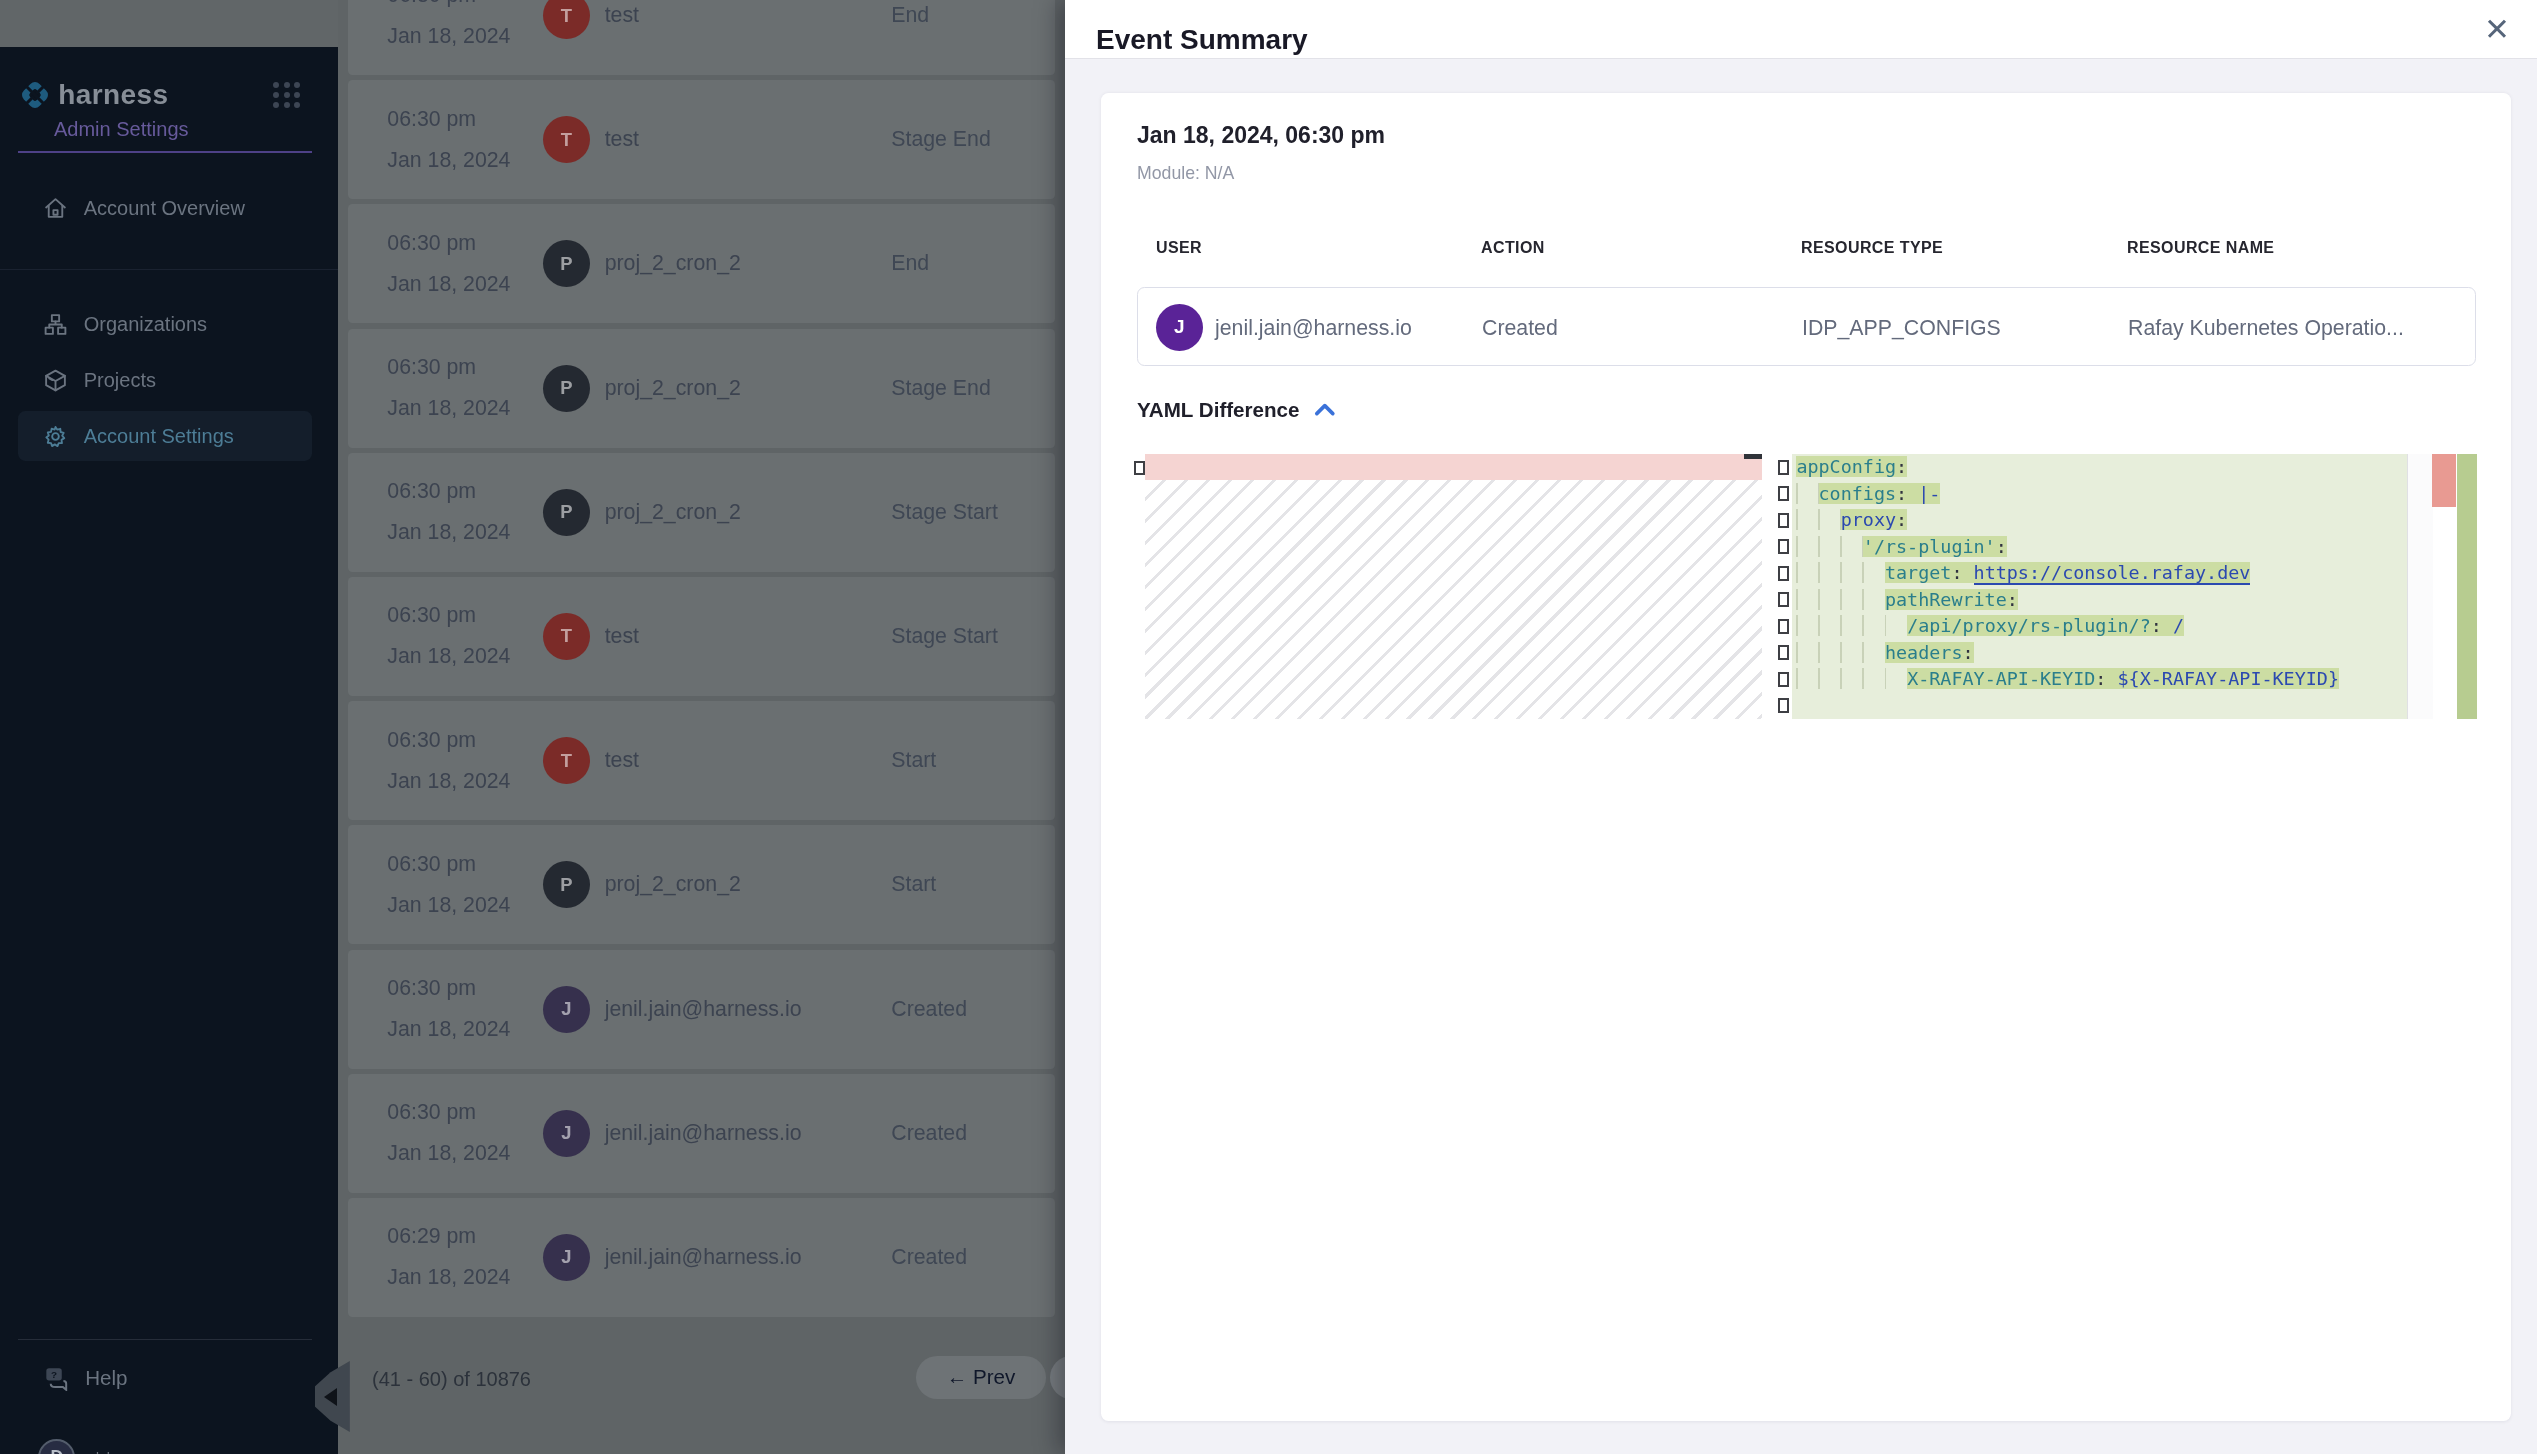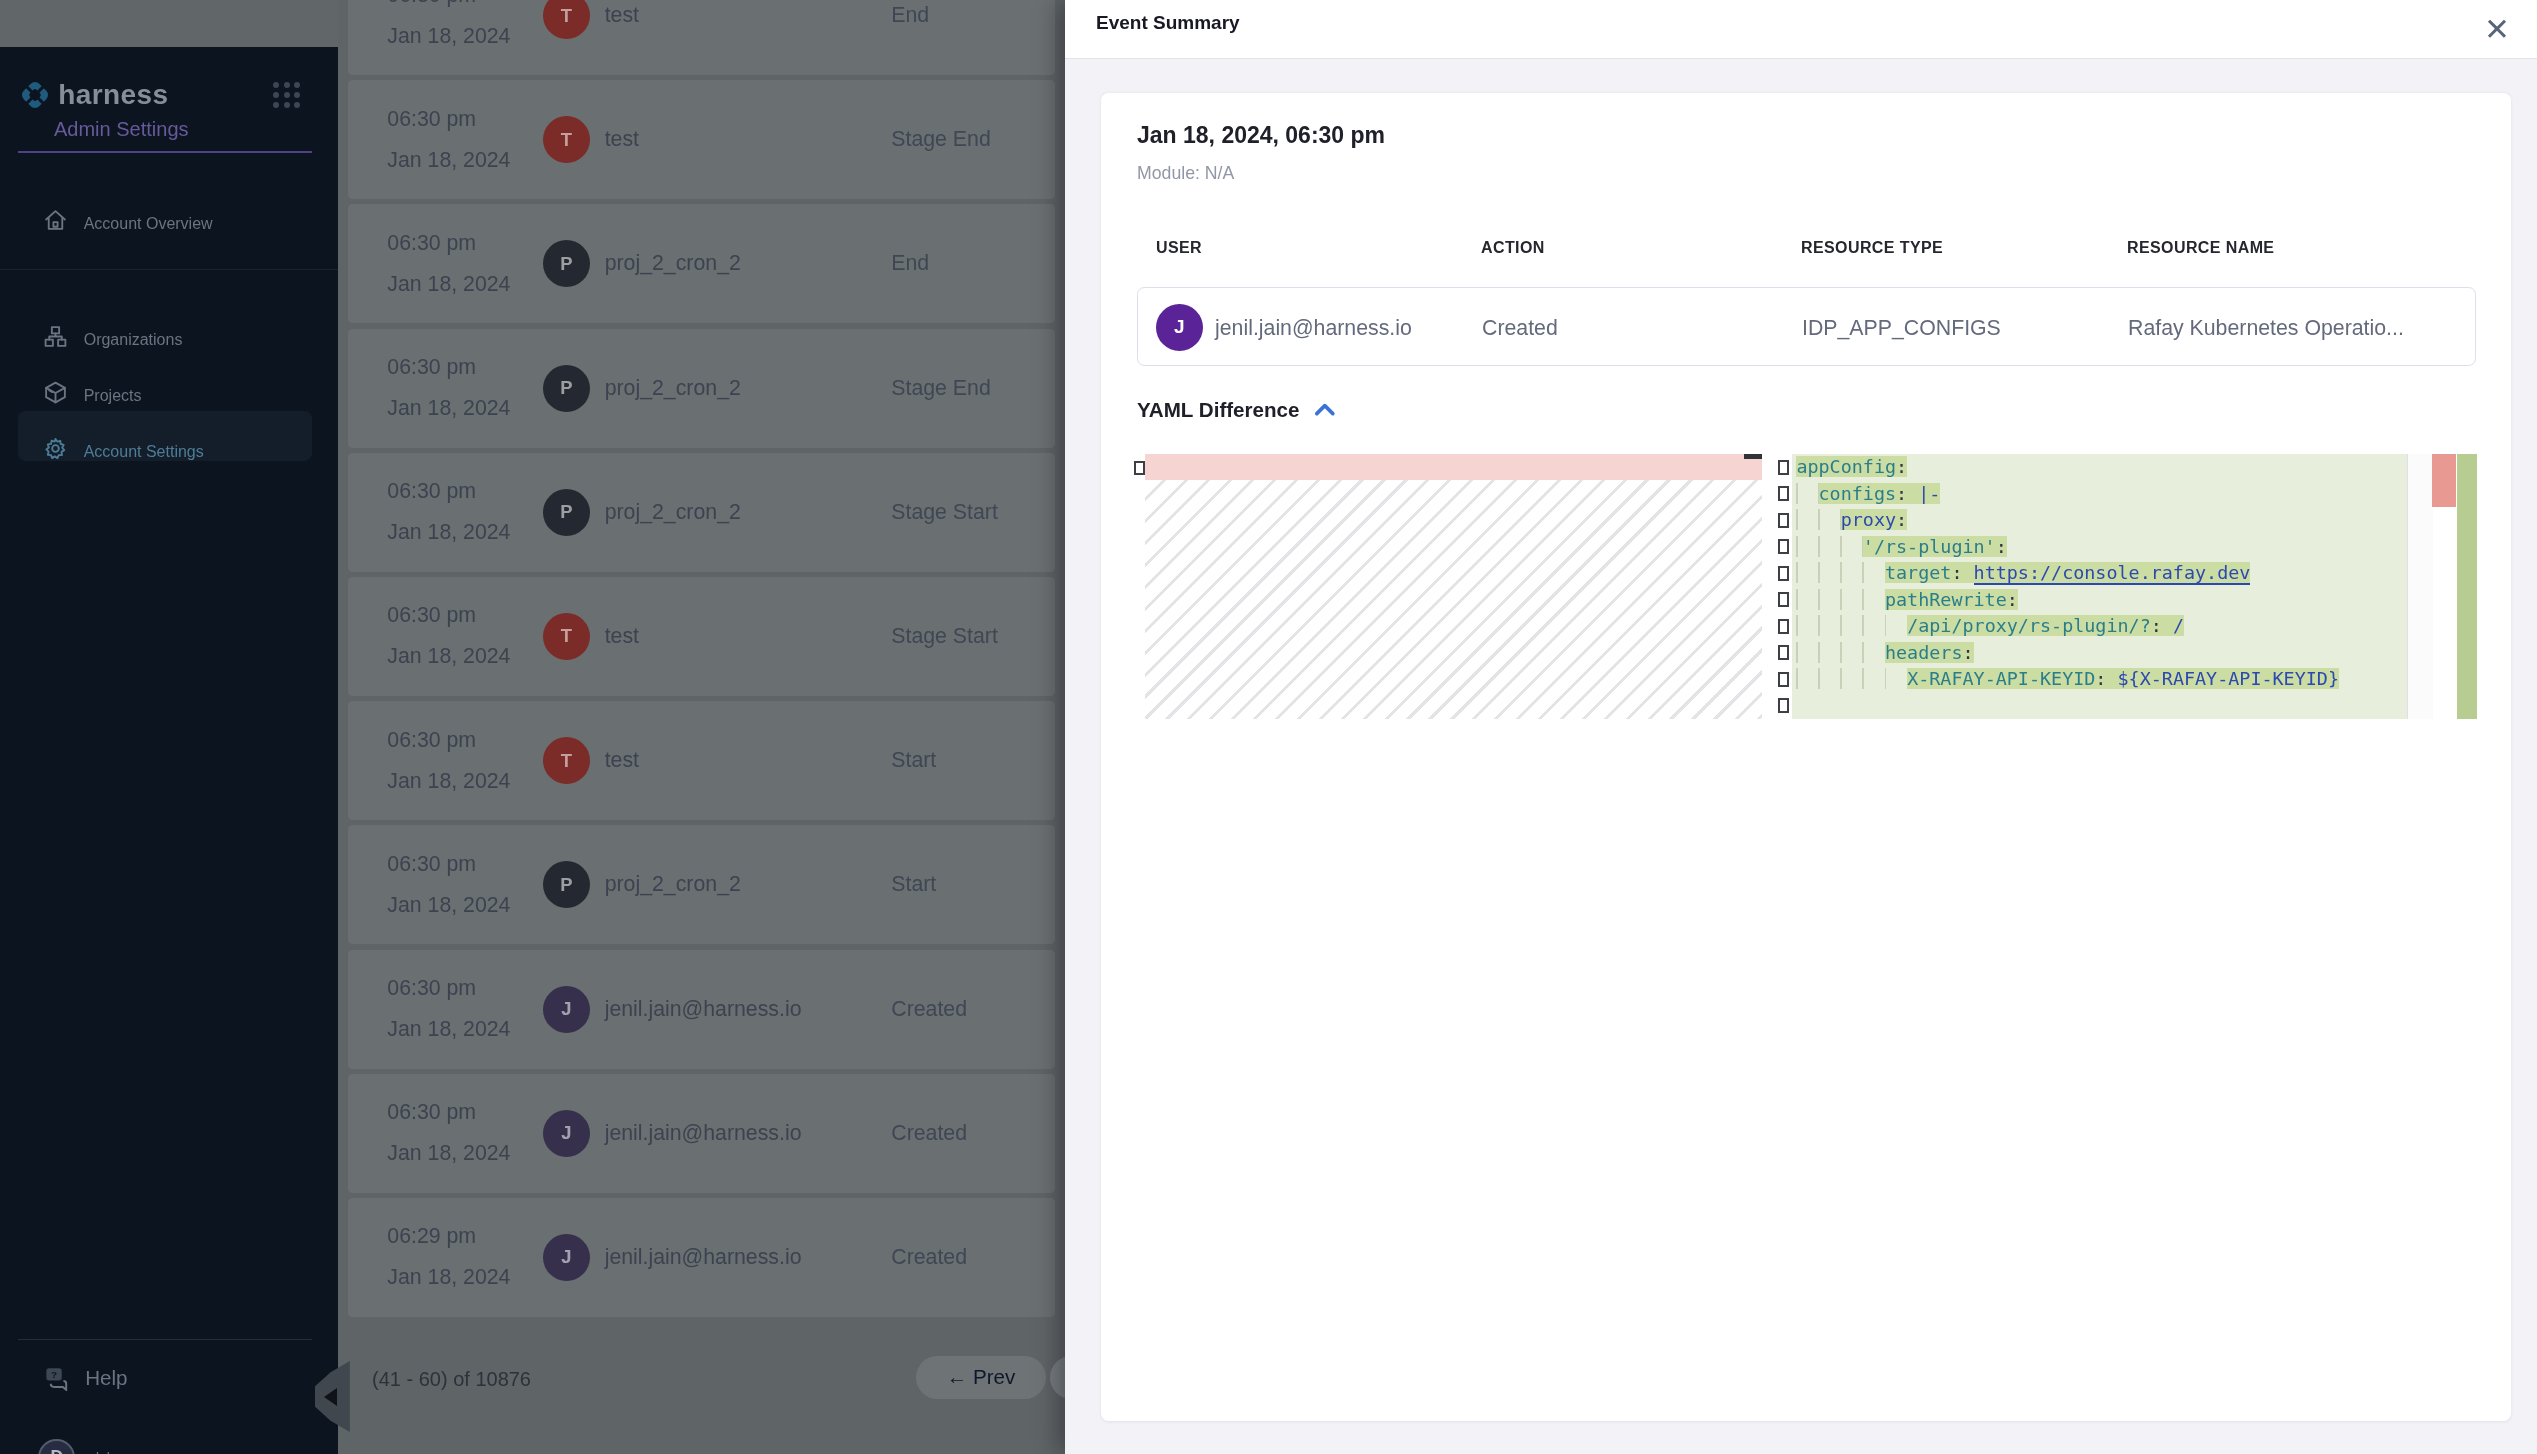--- a/index.html
+++ b/index.html
@@ -18,21 +18,21 @@
   .logo-icon { width:34px; height:34px; flex:0 0 auto; }
   .brand-text { font-size:28px; font-weight:bold; color:#878e97; margin-left:5.9px; letter-spacing:0.4px; }
   .waffle { margin-left:auto; margin-right:20.6px; display:grid; grid-template-columns:repeat(3,5.9px); grid-template-rows:repeat(3,5.9px); gap:4.4px; }
   .waffle i { width:5.9px; height:5.9px; border-radius:50%; background:#3d4654; }
   .admin-label { position:absolute; left:54px; top:71px; font-size:20px; color:#675a9b; }
   .purple-divider { position:absolute; left:18.4px; top:104px; width:294px; height:2.2px; background:#4e4187; }
   .section-divider { position:absolute; left:0px; top:222px; width:338px; height:0.7px; background:#1a2230; }
 
   .nav-item {
     position:absolute; left:17.7px; width:294px; height:50px; border-radius:7.4px;
-    display:flex; align-items:flex-end; color:#6b7480; font-size:16px; cursor:pointer;
+    display:flex; align-items:center; color:#6b7480; font-size:20px; cursor:pointer;
   }
   .nav-item .nico { width:25px; height:25px; margin-left:25px; margin-right:16px; flex:0 0 auto; }
   .nav-item.active { background:#141e2b; color:#4d7d96; }
   .nav-item svg { width:100%; height:100%; stroke:currentColor; fill:none; stroke-width:1.8; stroke-linecap:round; stroke-linejoin:round; }
 
   .bottom-divider { position:absolute; left:17.7px; top:1292px; width:294px; height:0.7px; background:#262d39; }
   .help-item { position:absolute; left:17.7px; top:1306px; width:243px; height:50px; display:flex; align-items:center; color:#6b7480; font-size:20.6px; cursor:pointer; }
   .help-item .nico { width:26.5px; height:26.5px; margin-left:25px; margin-right:16px; }
   .help-item svg { width:100%; height:100%; stroke:currentColor; fill:none; stroke-width:1.8; }
   .user-item { position:absolute; left:17.7px; top:1384px; width:243px; height:53px; display:flex; align-items:center; cursor:pointer; }
@@ -61,21 +61,21 @@
   .row-action { position:absolute; left:543px; font-size:21.3px; color:#3f4754; }
 
   .list-footer { position:absolute; left:0; right:0; top:1353px; height:54px; }
   .range-text { position:absolute; left:34px; top:14.7px; font-size:20px; color:#2c323b; }
   .prev-pill { position:absolute; left:578px; top:2.9px; width:130px; height:43px; border-radius:21.3px; background:#6e7376; display:flex; align-items:center; justify-content:center; font-size:20.6px; color:#0f172a; cursor:pointer; }
   .page-pill { position:absolute; left:712px; top:2.9px; width:66px; height:43px; border-radius:21.3px; background:#787d80; display:flex; align-items:center; font-size:20.6px; color:#3b6bb3; padding-left:14.7px; cursor:pointer; }
 
   
   .drawer { position:absolute; left:1065px; top:0; right:0; height:100%; background:#f2f2f7; z-index:10; box-shadow:-7.4px 0 22px rgba(10,10,20,.35); }
   .drawer-header { position:absolute; left:0; top:0; right:0; height:59px; background:#fff; border-bottom:1.5px solid #e2e2e8; }
-  .drawer-title { position:absolute; left:31px; top:12px; font-size:19px; font-weight:bold; color:#191926; }
+  .drawer-title { position:absolute; left:31px; top:24px; font-size:28px; font-weight:bold; color:#191926; }
   .close-btn { position:absolute; right:20.6px; top:8.8px; font-size:31px; color:#56657a; cursor:pointer; line-height:41px; width:41px; text-align:center; }
 
   .card { position:absolute; left:36px; top:93px; width:1410px; height:1328px; background:#fff; border-radius:7.4px; box-shadow:0 0.7px 3.7px rgba(30,30,60,.08); }
   .event-date { position:absolute; left:36px; top:29px; font-size:23px; font-weight:bold; color:#20202b; }
   .event-module { position:absolute; left:36px; top:70px; font-size:17.7px; color:#9297a6; }
 
   .th { position:absolute; top:146px; font-size:16px; font-weight:bold; color:#26262f; letter-spacing:0.4px; }
   .th.c0 { left:55px; } .th.c1 { left:380px; } .th.c2 { left:700px; } .th.c3 { left:1026px; }
 
   .row-box { position:absolute; left:36px; top:194px; width:1339px; height:79px; border:1.5px solid #dcdee9; border-radius:7.4px; }

